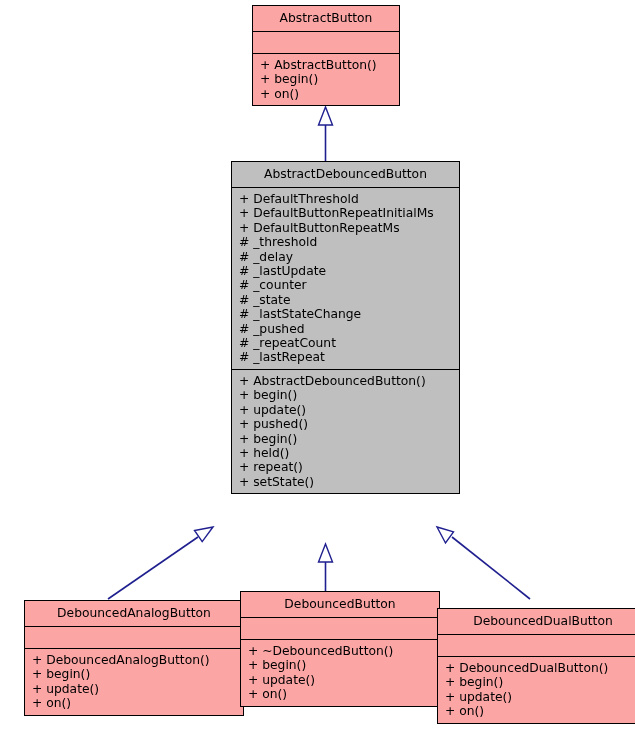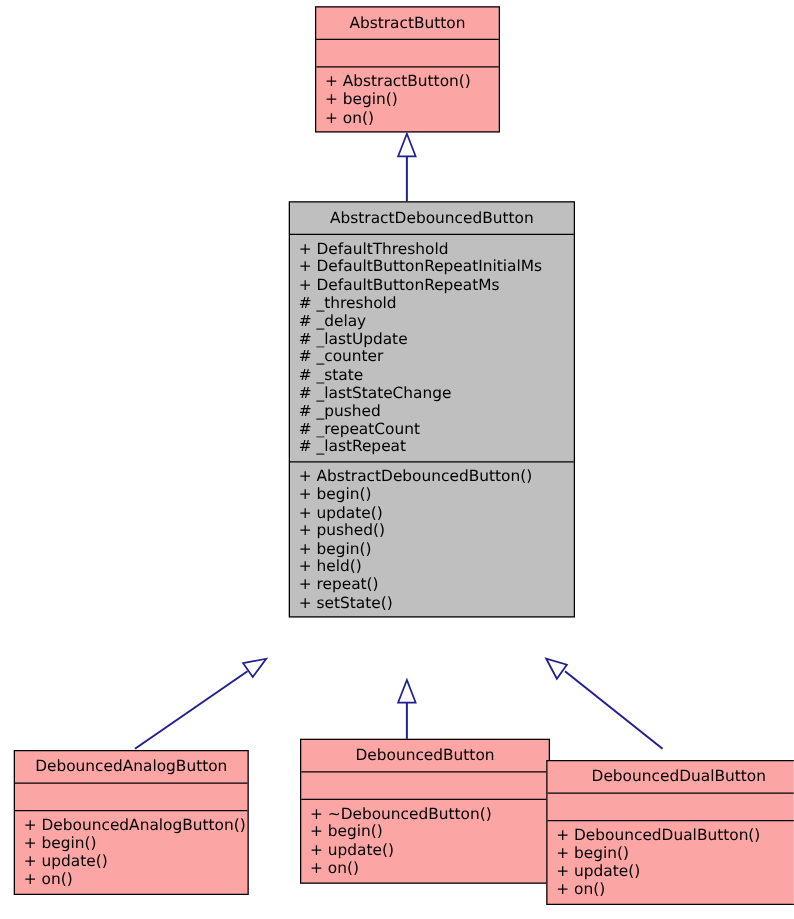--- a/index.html
+++ b/index.html
@@ -136,21 +136,21 @@
       <div class="member">+ begin()</div>
       <div class="member">+ update()</div>
       <div class="member">+ pushed()</div>
       <div class="member">+ begin()</div>
       <div class="member">+ held()</div>
       <div class="member">+ repeat()</div>
       <div class="member">+ setState()</div>
     </div>
   </div>
 
-  <div class="uml-class" style="left:11px; top:600px; width:188px;">
+  <div class="uml-class" style="left:24px; top:600px; width:220px;">
     <div class="class-title">DebouncedAnalogButton</div>
     <div class="compartment empty"></div>
     <div class="compartment">
       <div class="member">+ DebouncedAnalogButton()</div>
       <div class="member">+ begin()</div>
       <div class="member">+ update()</div>
       <div class="member">+ on()</div>
     </div>
   </div>
 

